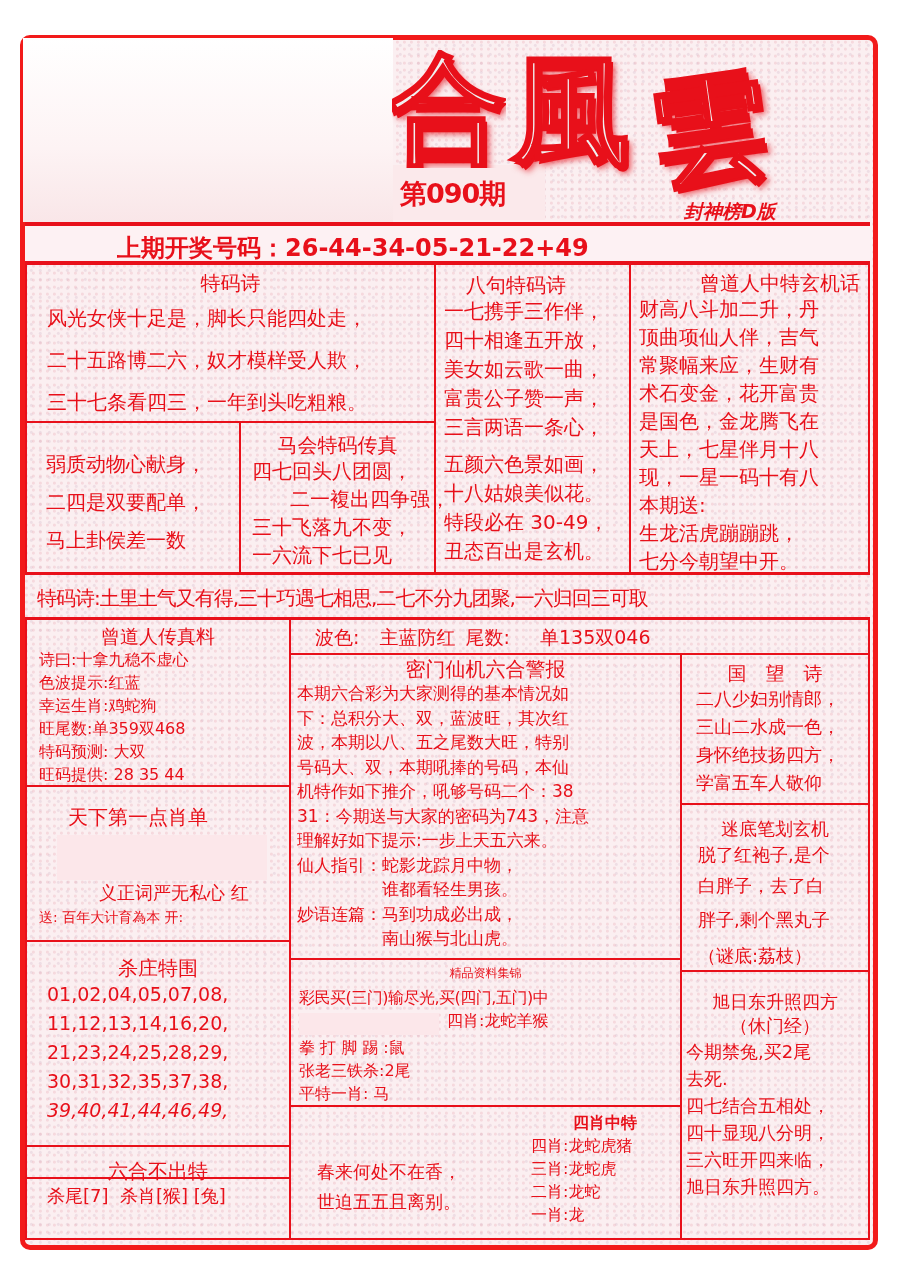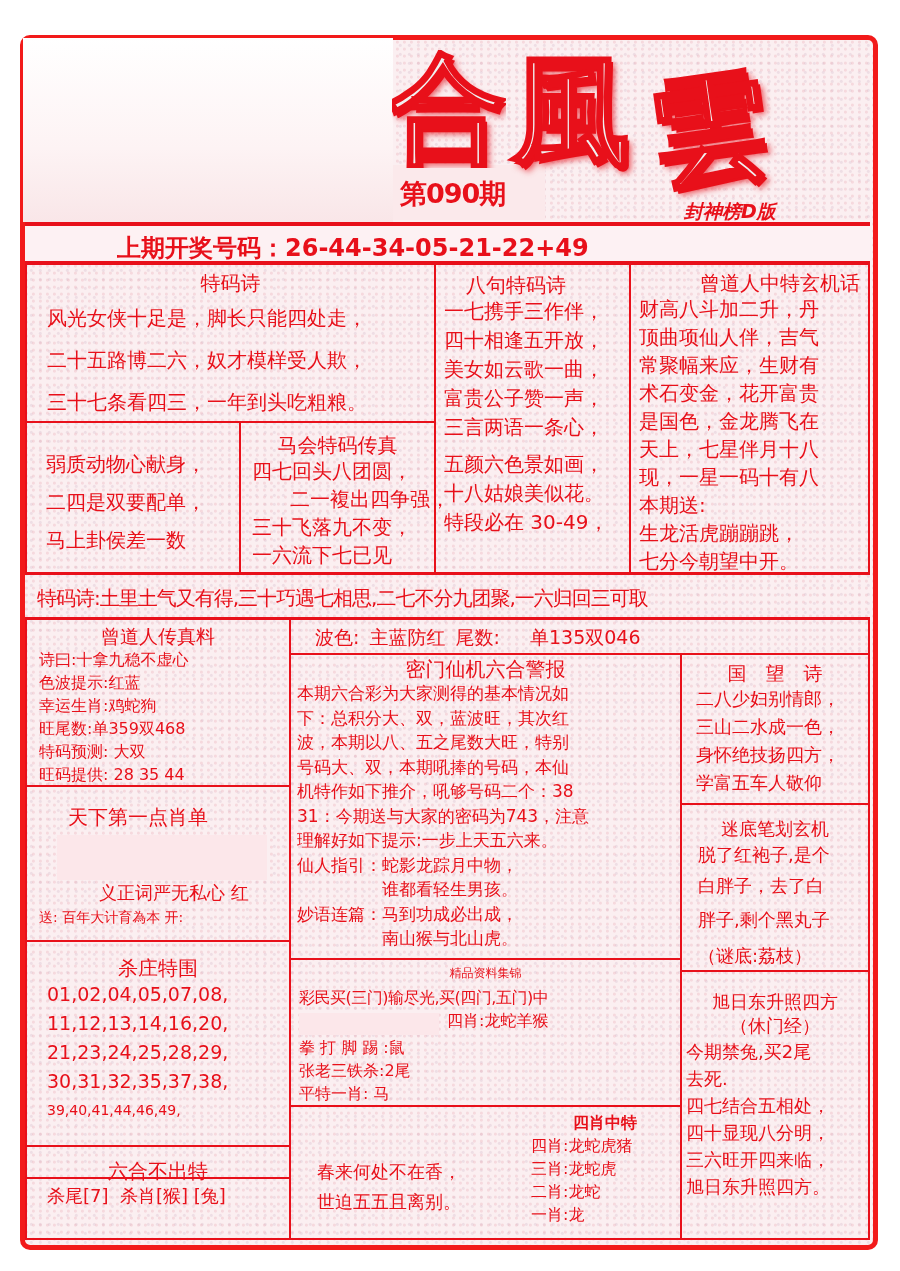--- a/index.html
+++ b/index.html
@@ -81,20 +81,21 @@
   <div class="h" style="margin-top:8px;font-size:20px;font-weight:normal;text-align:left;padding-left:30px;">八句特码诗</div>
   <div style="padding-left:8px;">
     <div class="t" style="line-height:29px;">一七携手三作伴，</div>
     <div class="t" style="line-height:29px;">四十相逢五开放，</div>
     <div class="t" style="line-height:29px;">美女如云歌一曲，</div>
     <div class="t" style="line-height:29px;">富贵公子赞一声，</div>
     <div class="t" style="line-height:29px;">三言两语一条心，</div>
     <div class="t" style="line-height:29px;margin-top:8px;">五颜六色景如画，</div>
     <div class="t" style="line-height:29px;">十八姑娘美似花。</div>
     <div class="t" style="line-height:29px;">特段必在 30-49，</div>
+    <div class="t" style="line-height:29px;">丑态百出是玄机。</div>
   </div>
 </div>
 
 <div class="box" style="left:629px;top:263px;width:241px;height:311px;">
   <div class="h" style="margin-top:6px;font-size:20px;font-weight:normal;text-align:right;padding-right:8px;">曾道人中特玄机话</div>
   <div style="padding-left:8px;">
     <div class="t" style="line-height:28px;">财高八斗加二升，丹</div>
     <div class="t" style="line-height:28px;">顶曲项仙人伴，吉气</div>
     <div class="t" style="line-height:28px;">常聚幅来应，生财有</div>
     <div class="t" style="line-height:28px;">术石变金，花开富贵</div>
@@ -130,33 +131,33 @@
   <div class="abs" style="left:12px;top:122px;font-size:14px;white-space:nowrap;">送: 百年大计育為本 开:</div>
 </div>
 
 <div class="box" style="left:25px;top:940px;width:266px;height:239px;">
   <div class="h" style="margin-top:14px;font-size:20px;font-weight:normal;">杀庄特围</div>
   <div style="padding-left:20px;">
     <div class="t-md" style="line-height:29px;font-size:19px;">01,02,04,05,07,08,</div>
     <div class="t-md" style="line-height:29px;font-size:19px;">11,12,13,14,16,20,</div>
     <div class="t-md" style="line-height:29px;font-size:19px;">21,23,24,25,28,29,</div>
     <div class="t-md" style="line-height:29px;font-size:19px;">30,31,32,35,37,38,</div>
-    <div class="t-md" style="line-height:29px;font-size:14px;">39,40,41,44,46,49,</div>
+    <div class="t-md" style="line-height:29px;font-size:19px;font-style:italic;">39,40,41,44,46,49,</div>
   </div>
 </div>
 
 <div class="box" style="left:25px;top:1145px;width:266px;height:95px;">
   <div class="h" style="margin-top:12px;font-size:20px;font-weight:normal;">六合不出特</div>
   <div class="t-md" style="padding-left:20px;font-size:18px;">杀尾[7]  杀肖[猴] [兔]</div>
 </div>
 
 <div class="box" style="left:289px;top:618px;width:581px;height:37px;">
   <div class="abs" style="left:24px;top:5px;font-size:19px;white-space:nowrap;">
     <span>波色:</span>
-    <span style="margin-left:4px;">主蓝防红</span>
+    <span style="margin-left:14px;">主蓝防红</span>
     <span style="margin-left:4px;">尾数:</span>
     <span style="margin-left:24px;">单135双046</span>
   </div>
 </div>
 
 <div class="box" style="left:289px;top:653px;width:393px;height:307px;">
   <div class="h" style="margin-top:2px;font-size:20px;font-weight:normal;">密门仙机六合警报</div>
   <div style="padding-left:6px;">
     <div class="t-md" style="line-height:24.5px;font-size:17px;">本期六合彩为大家测得的基本情况如</div>
     <div class="t-md" style="line-height:24.5px;font-size:17px;">下：总积分大、双，蓝波旺，其次红</div>

